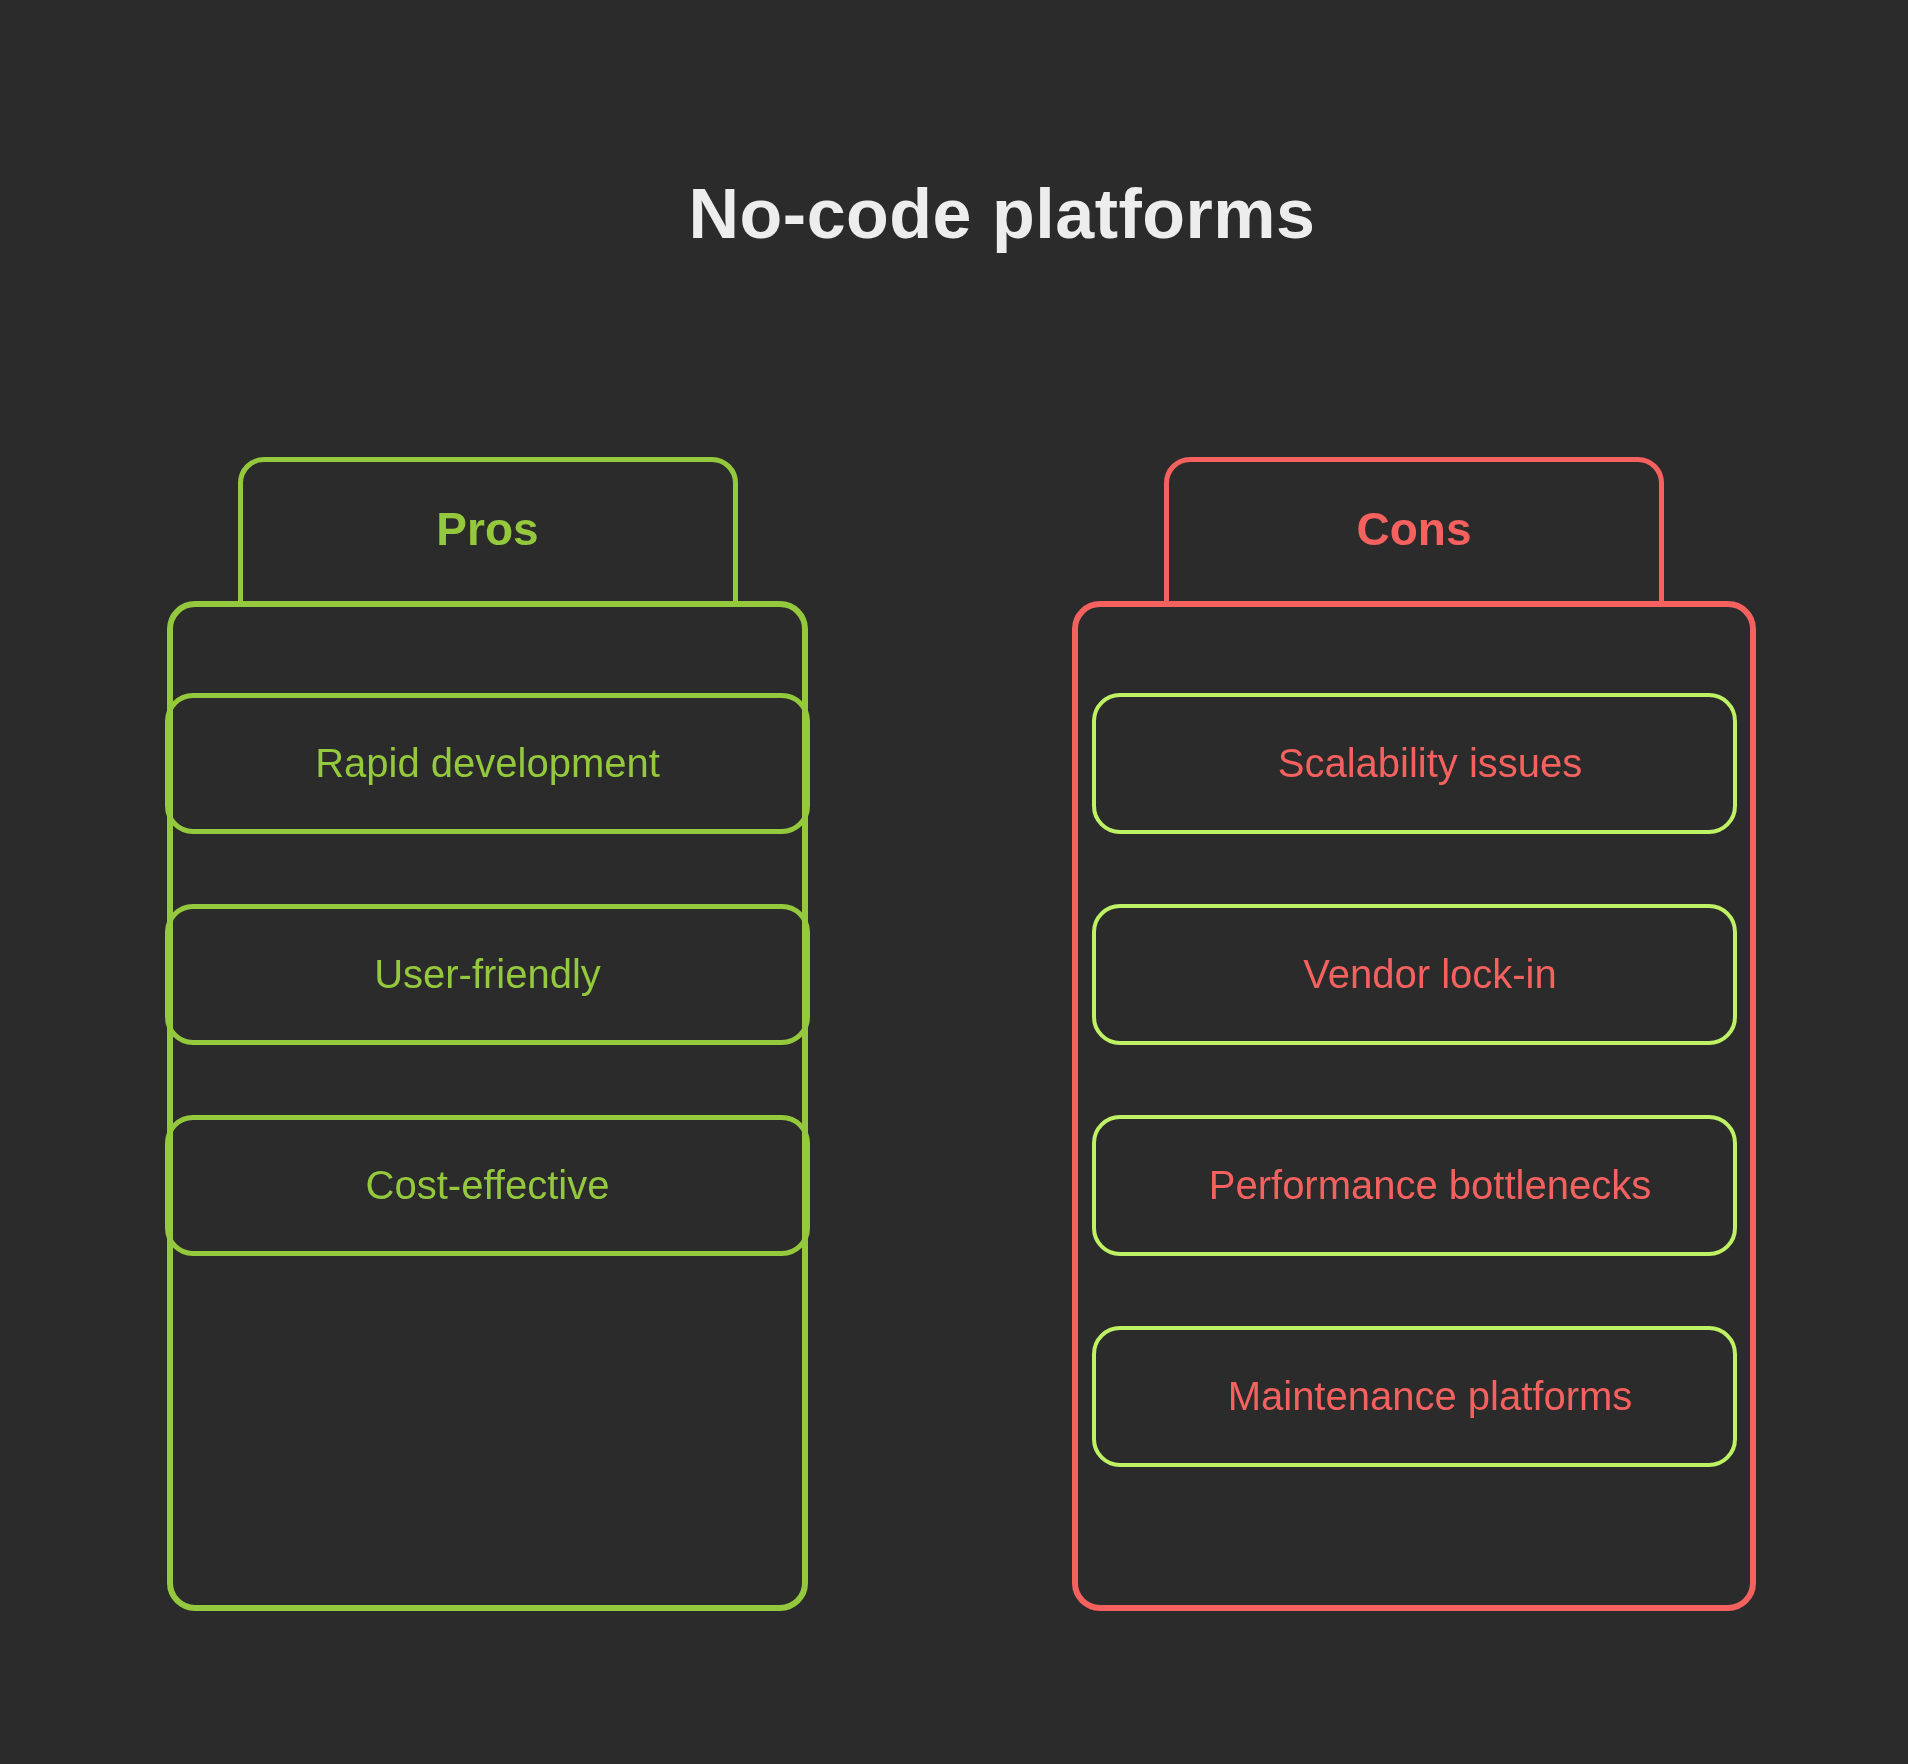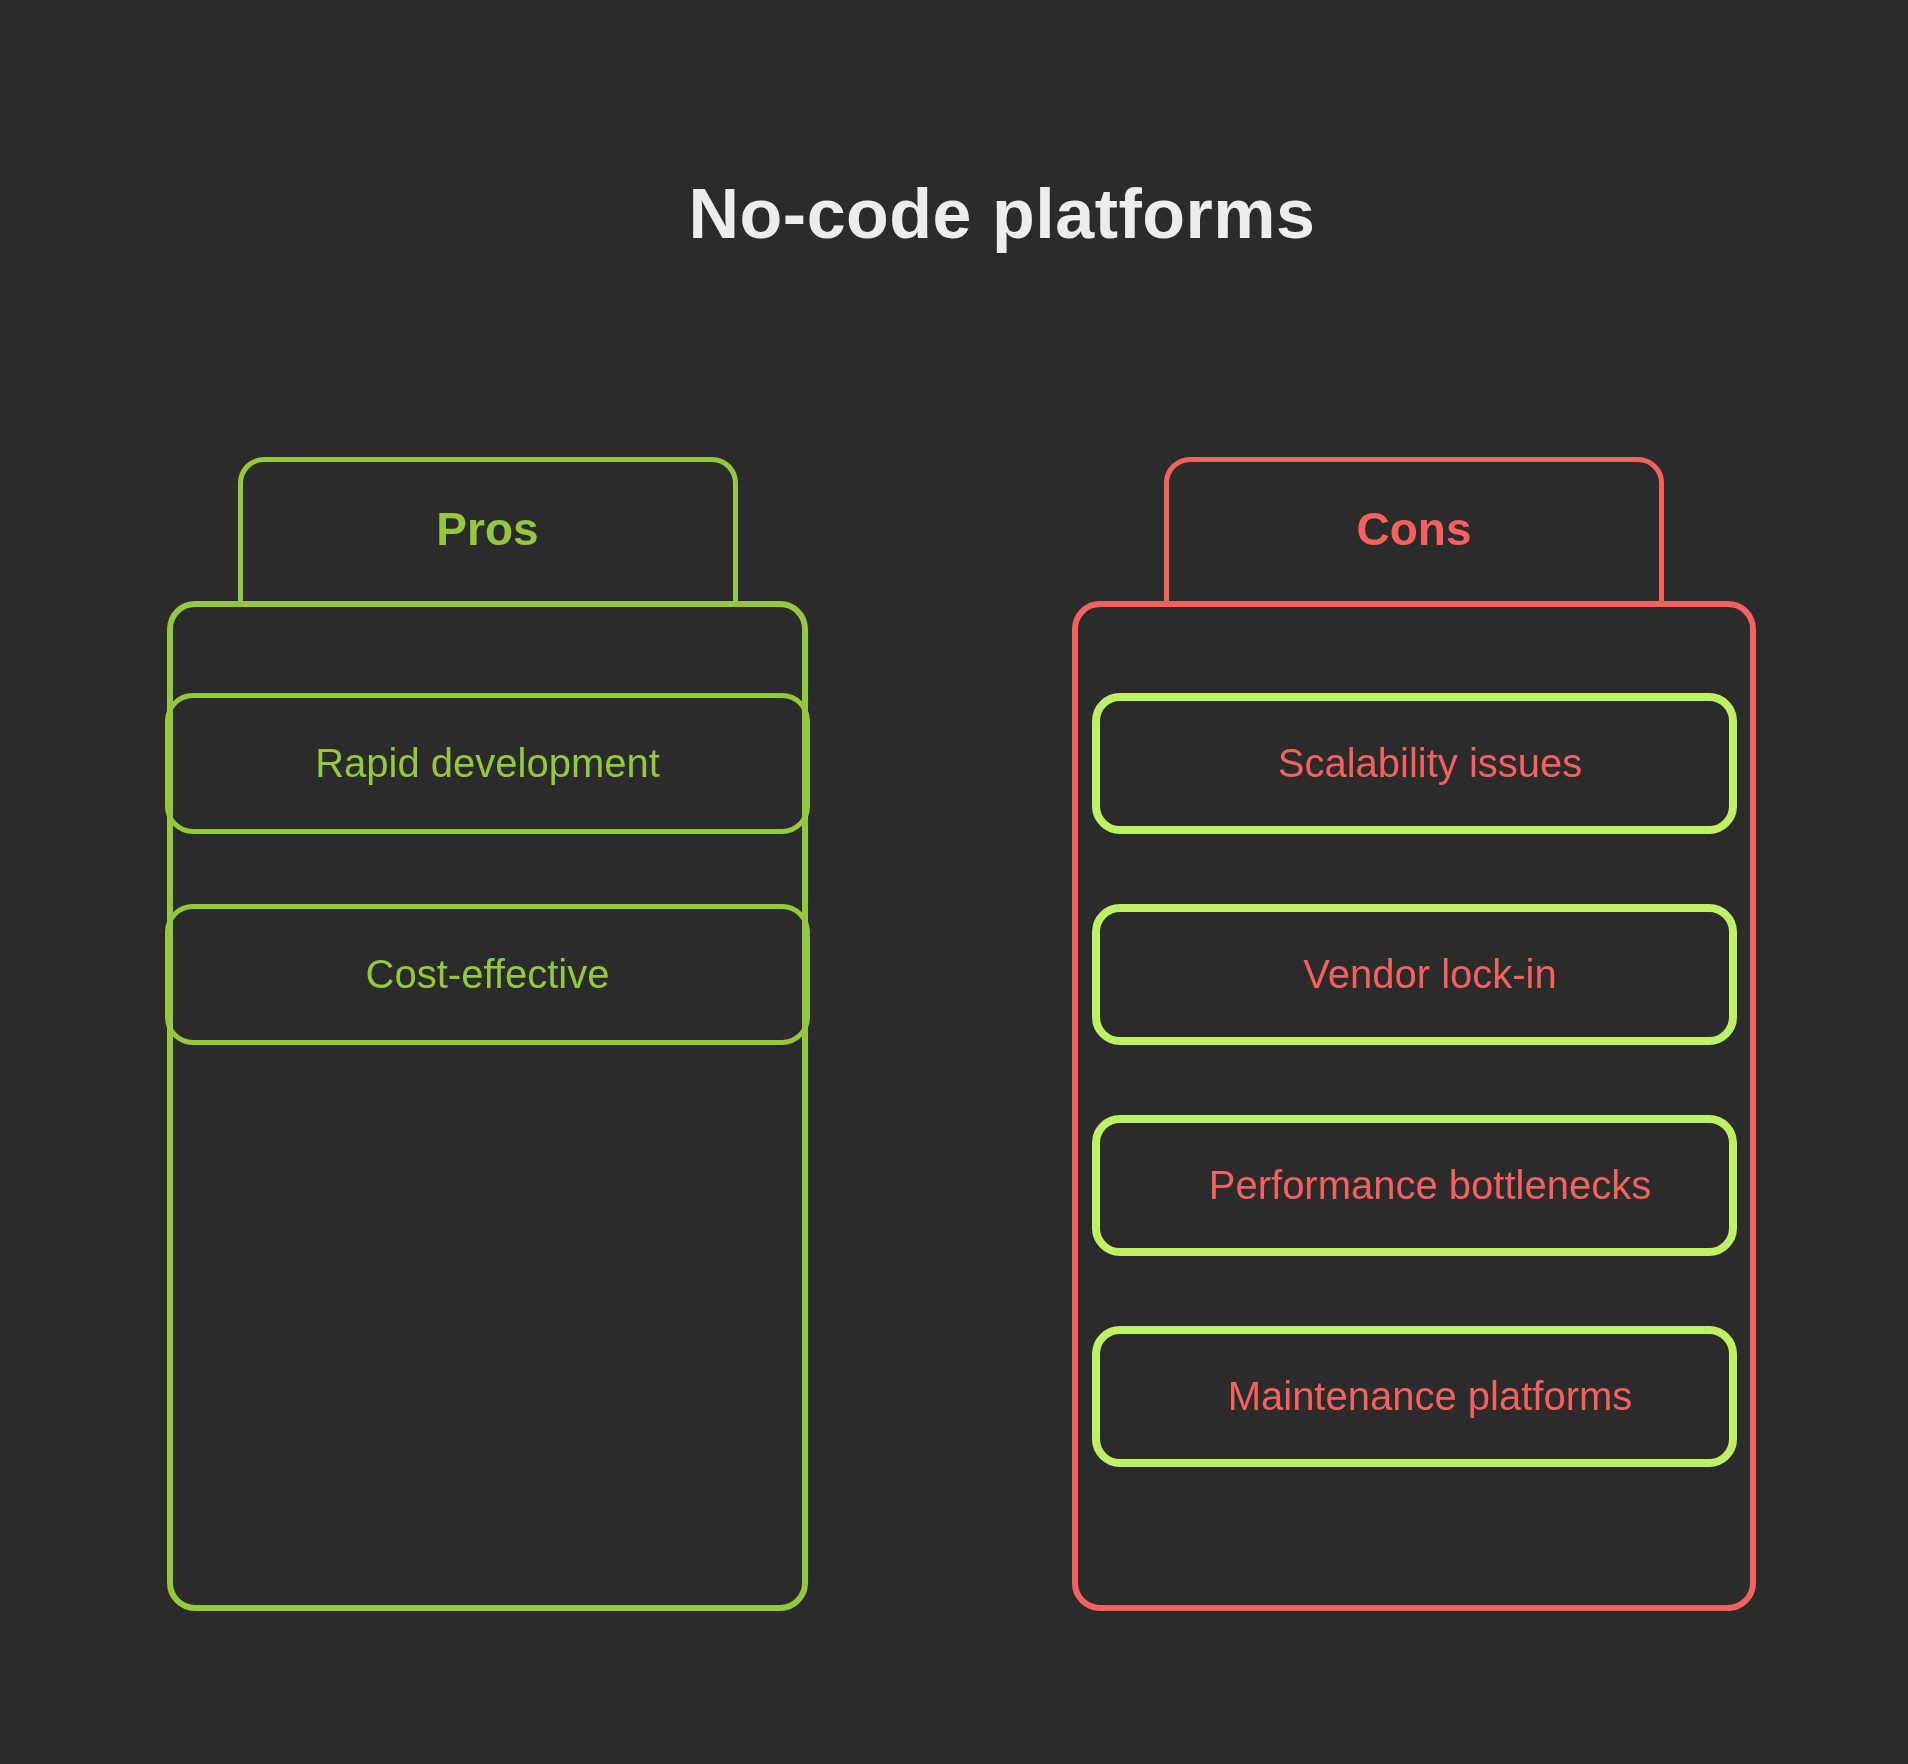--- a/index.html
+++ b/index.html
@@ -69,33 +69,34 @@
     width: 645px;
     height: 141px;
     border-radius: 28px;
     display: flex;
     align-items: center;
     justify-content: center;
     font-size: 40px;
     flex: 0 0 auto;
   }
   .panel-pros .item { border: 5px solid #94c93d; color: #94c93d; }
-  .panel-cons .item { border: 8px solid #bef264; color: #f4615e; padding-left: 32px; }
+  .panel-cons .item { border: 4px solid #bef264; color: #f4615e; padding-left: 32px; }
 </style>
 </head>
 <body>
 
 <div class="diagram-title">No-code platforms</div>
 
 <div class="panel panel-pros">
   <div class="tab">
     <span>Pros</span>
   </div>
   <div class="card">
     <div class="item">Rapid development</div>
+    <div class="item">User-friendly</div>
     <div class="item">Cost-effective</div>
   </div>
 </div>
 
 <div class="panel panel-cons">
   <div class="tab">
     <span>Cons</span>
   </div>
   <div class="card">
     <div class="item">Scalability issues</div>

